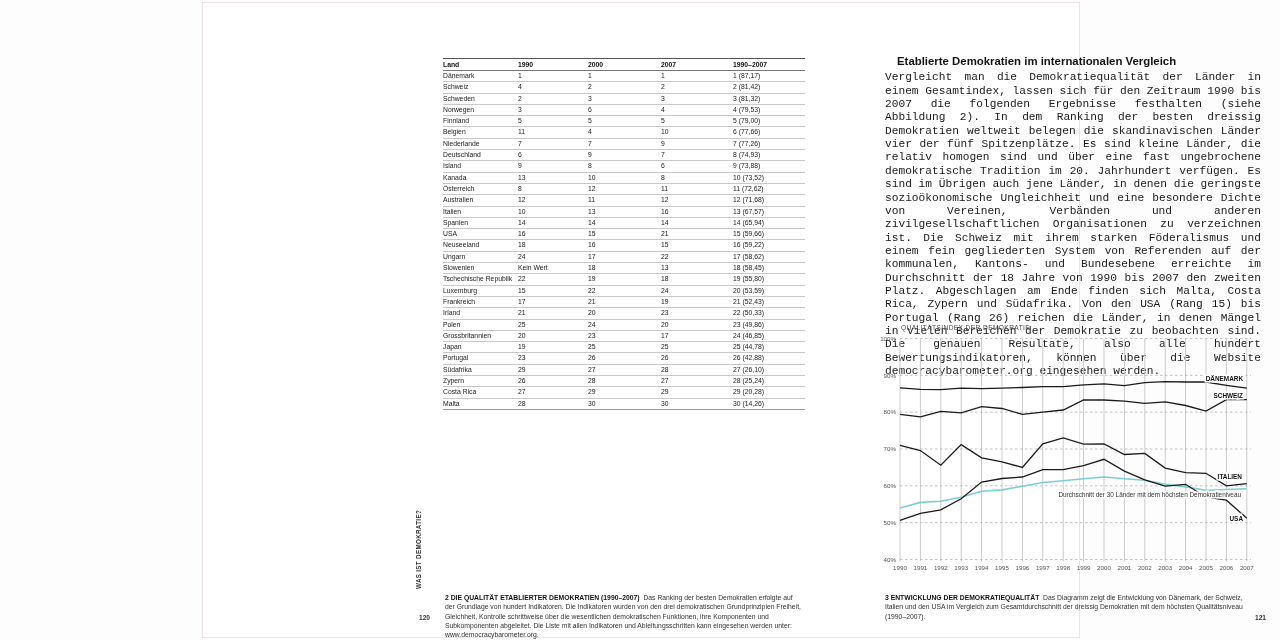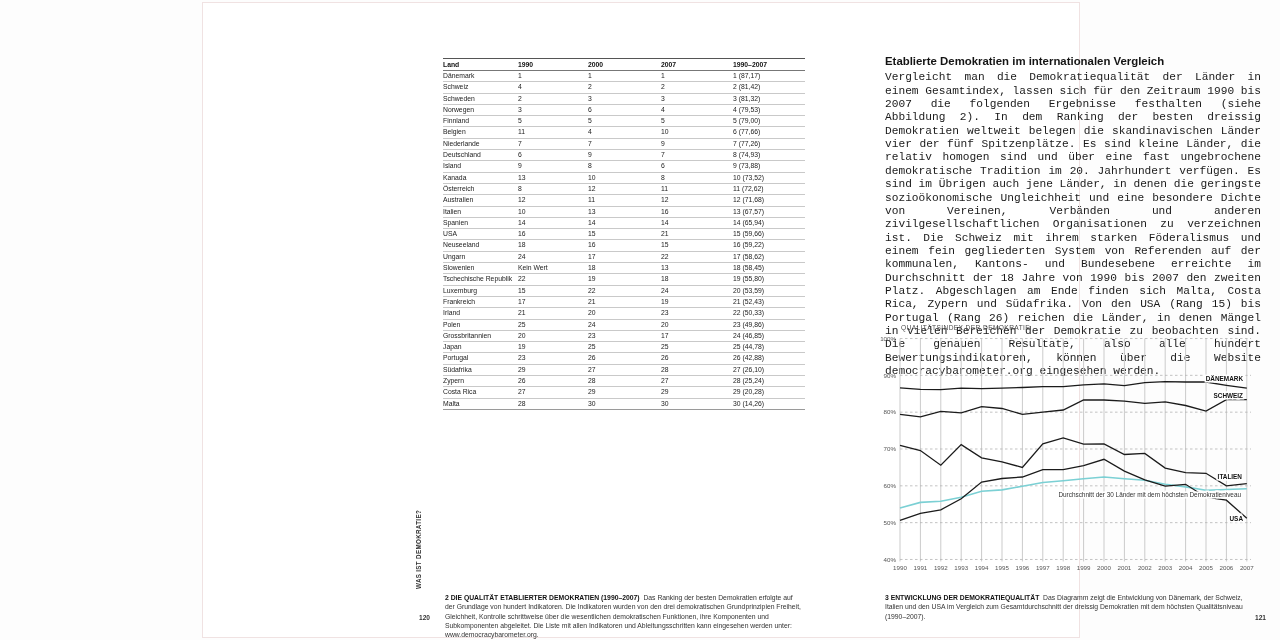--- a/index.html
+++ b/index.html
@@ -27,21 +27,21 @@
 
   .side-label{position:absolute;left:212px;top:510px;height:76px;
       writing-mode:vertical-rl;transform:rotate(180deg);
       font-size:6.3px;font-weight:bold;letter-spacing:.3px;color:#333;white-space:nowrap;}
   .pagenum{position:absolute;font-size:6.6px;font-weight:bold;color:#333;}
   .pagenum-left{left:216px;top:611px;}
   .pagenum-right{left:1052px;top:611px;}
 
   
   .text-col{position:absolute;left:682px;top:52px;width:376px;}
-  .text-col h2{margin:0 0 3px 0;font-size:11.4px;line-height:13.4px;font-weight:bold;
+  .text-col h2{margin:0 0 3px 12px;font-size:11.4px;line-height:13.4px;font-weight:bold;
       font-family:"Liberation Sans",sans-serif;color:#141414;}
   .text-col p{margin:0;font-family:Liberation Mono, monospace;font-size:11.2px;line-height:13.35px;
       text-align:justify;color:#1a1a1a;}
   .text-col p.indent{text-indent:11px;}
 
   
   .chart-svg{position:absolute;left:660px;top:315px;width:430px;height:272px;}
   .chart-svg text.tick{font-family:"Liberation Sans",sans-serif;font-size:6.2px;fill:#555;}
   .chart-svg text.ctitle{font-family:"Liberation Sans",sans-serif;font-size:6.6px;fill:#4a4a4a;letter-spacing:.4px;}
   .chart-svg text.slabel{font-family:"Liberation Sans",sans-serif;font-size:6.4px;font-weight:bold;fill:#111;

